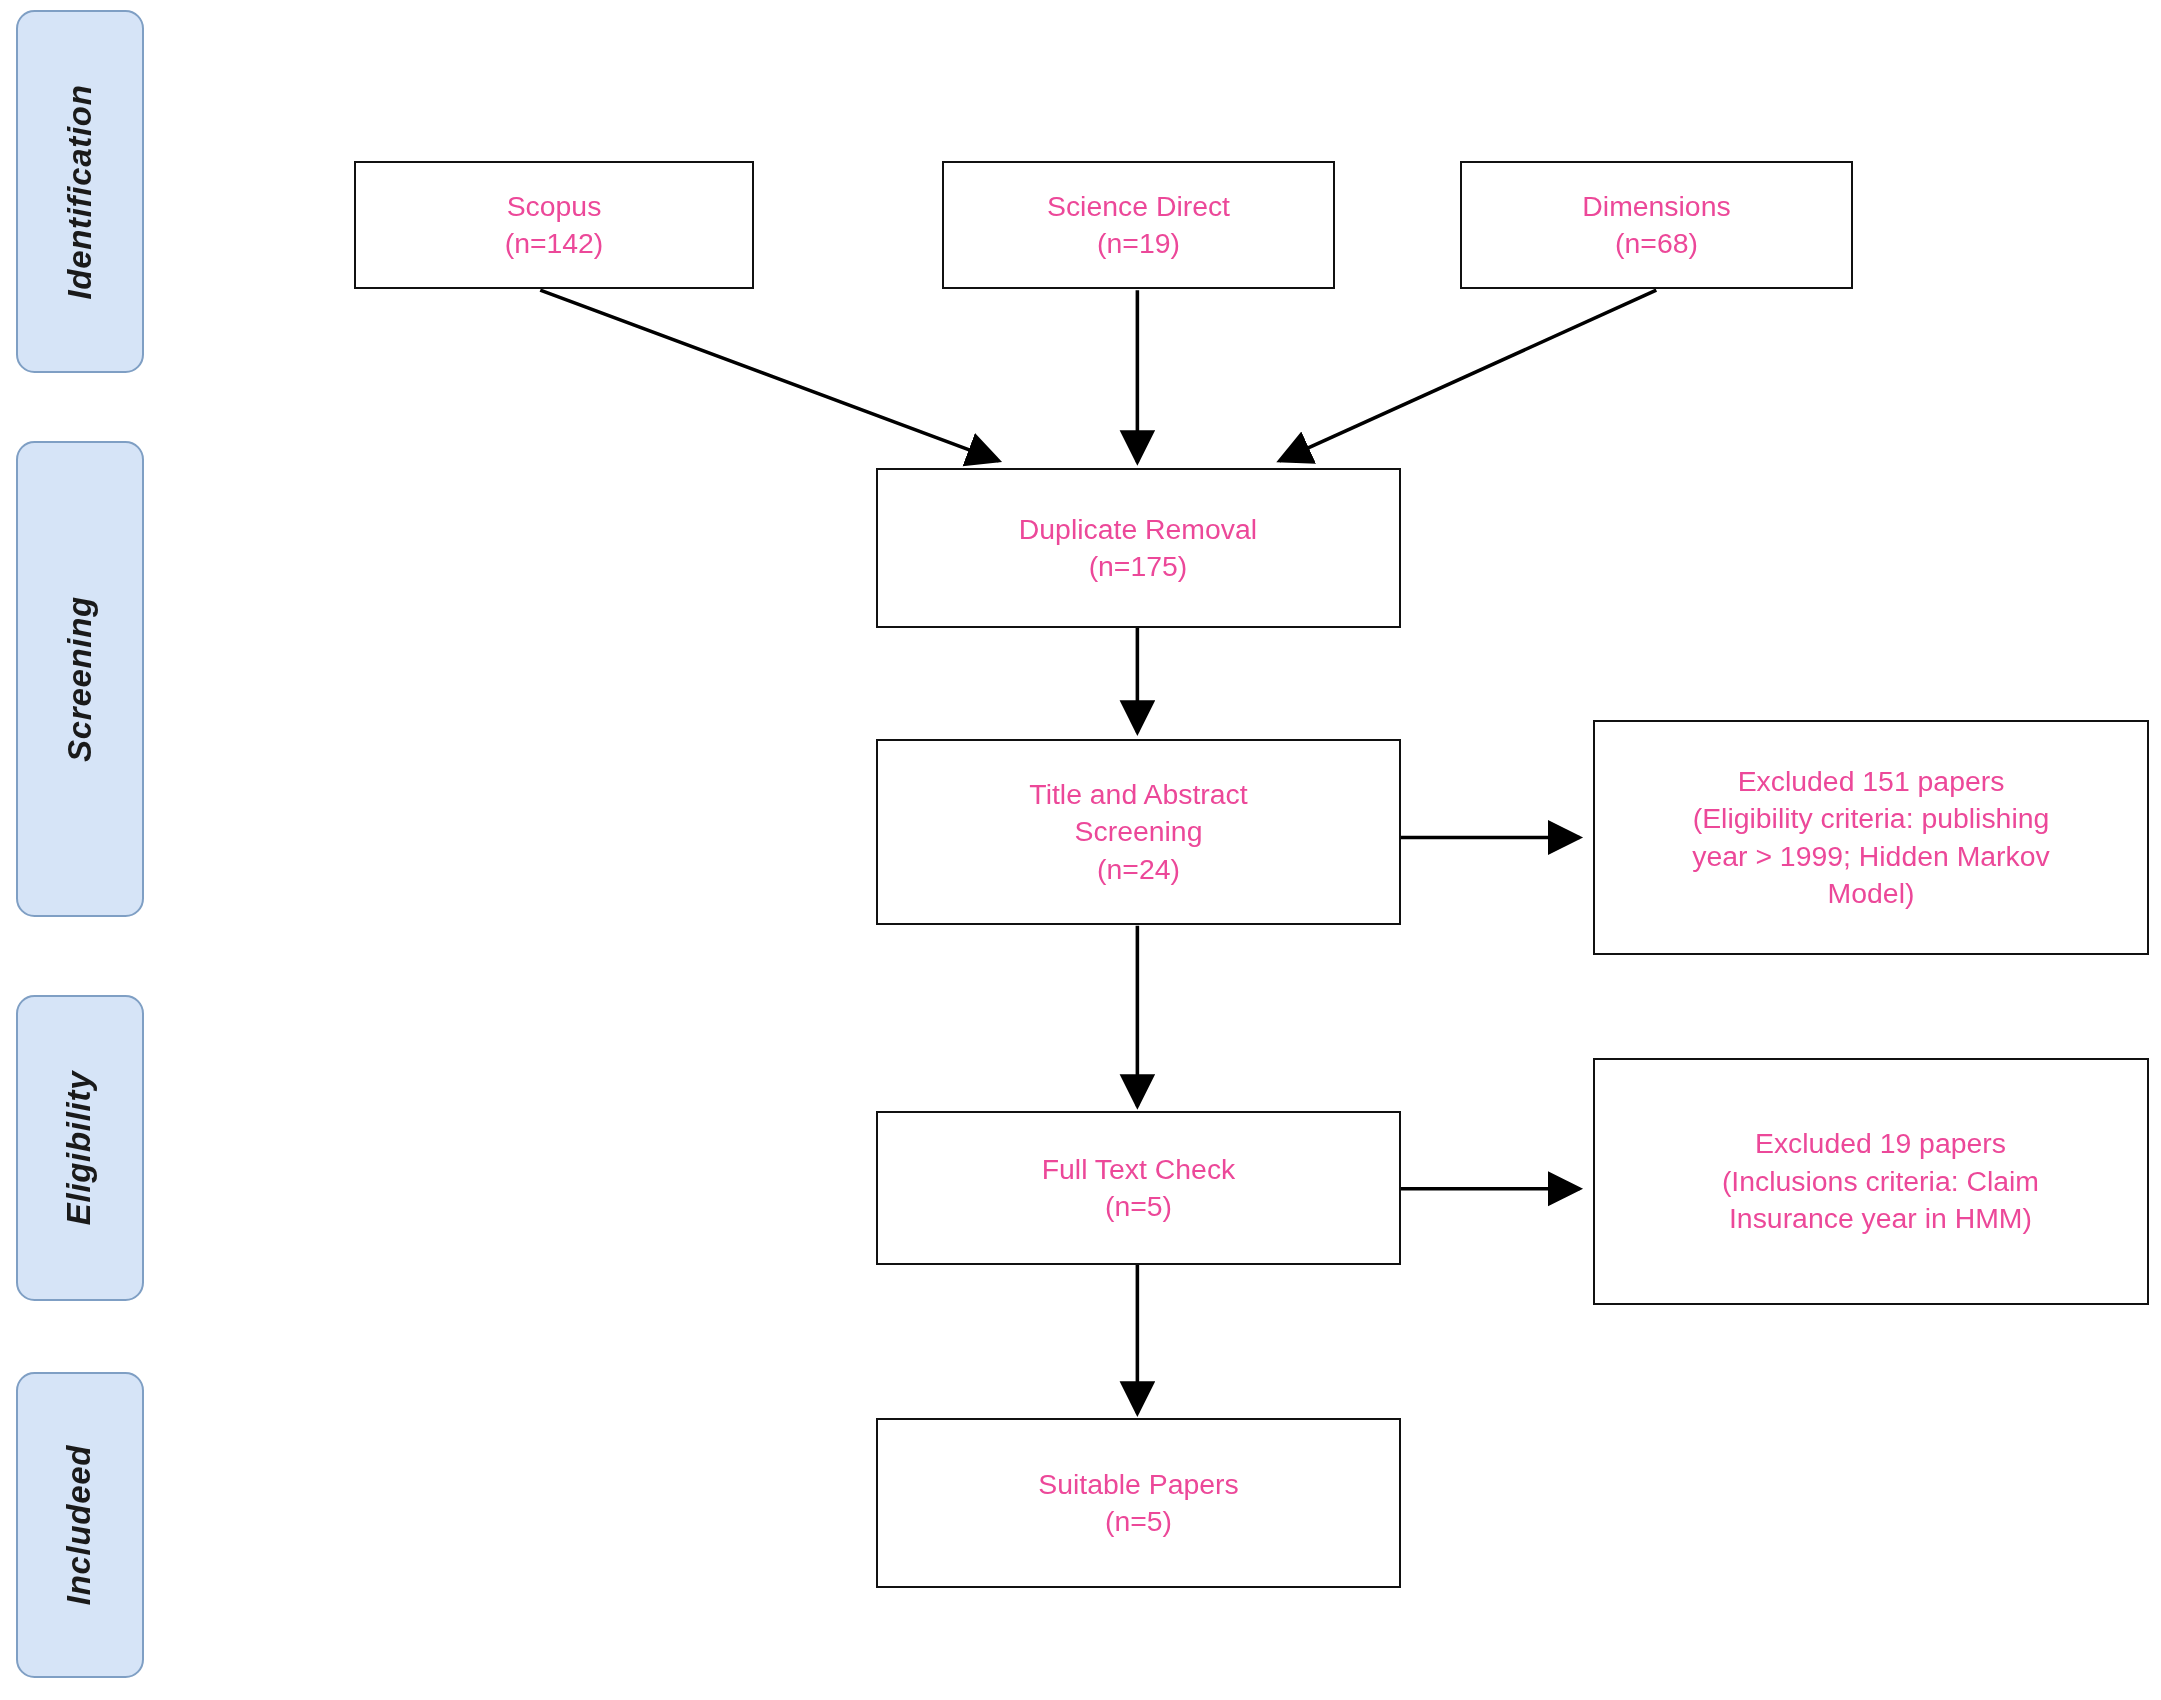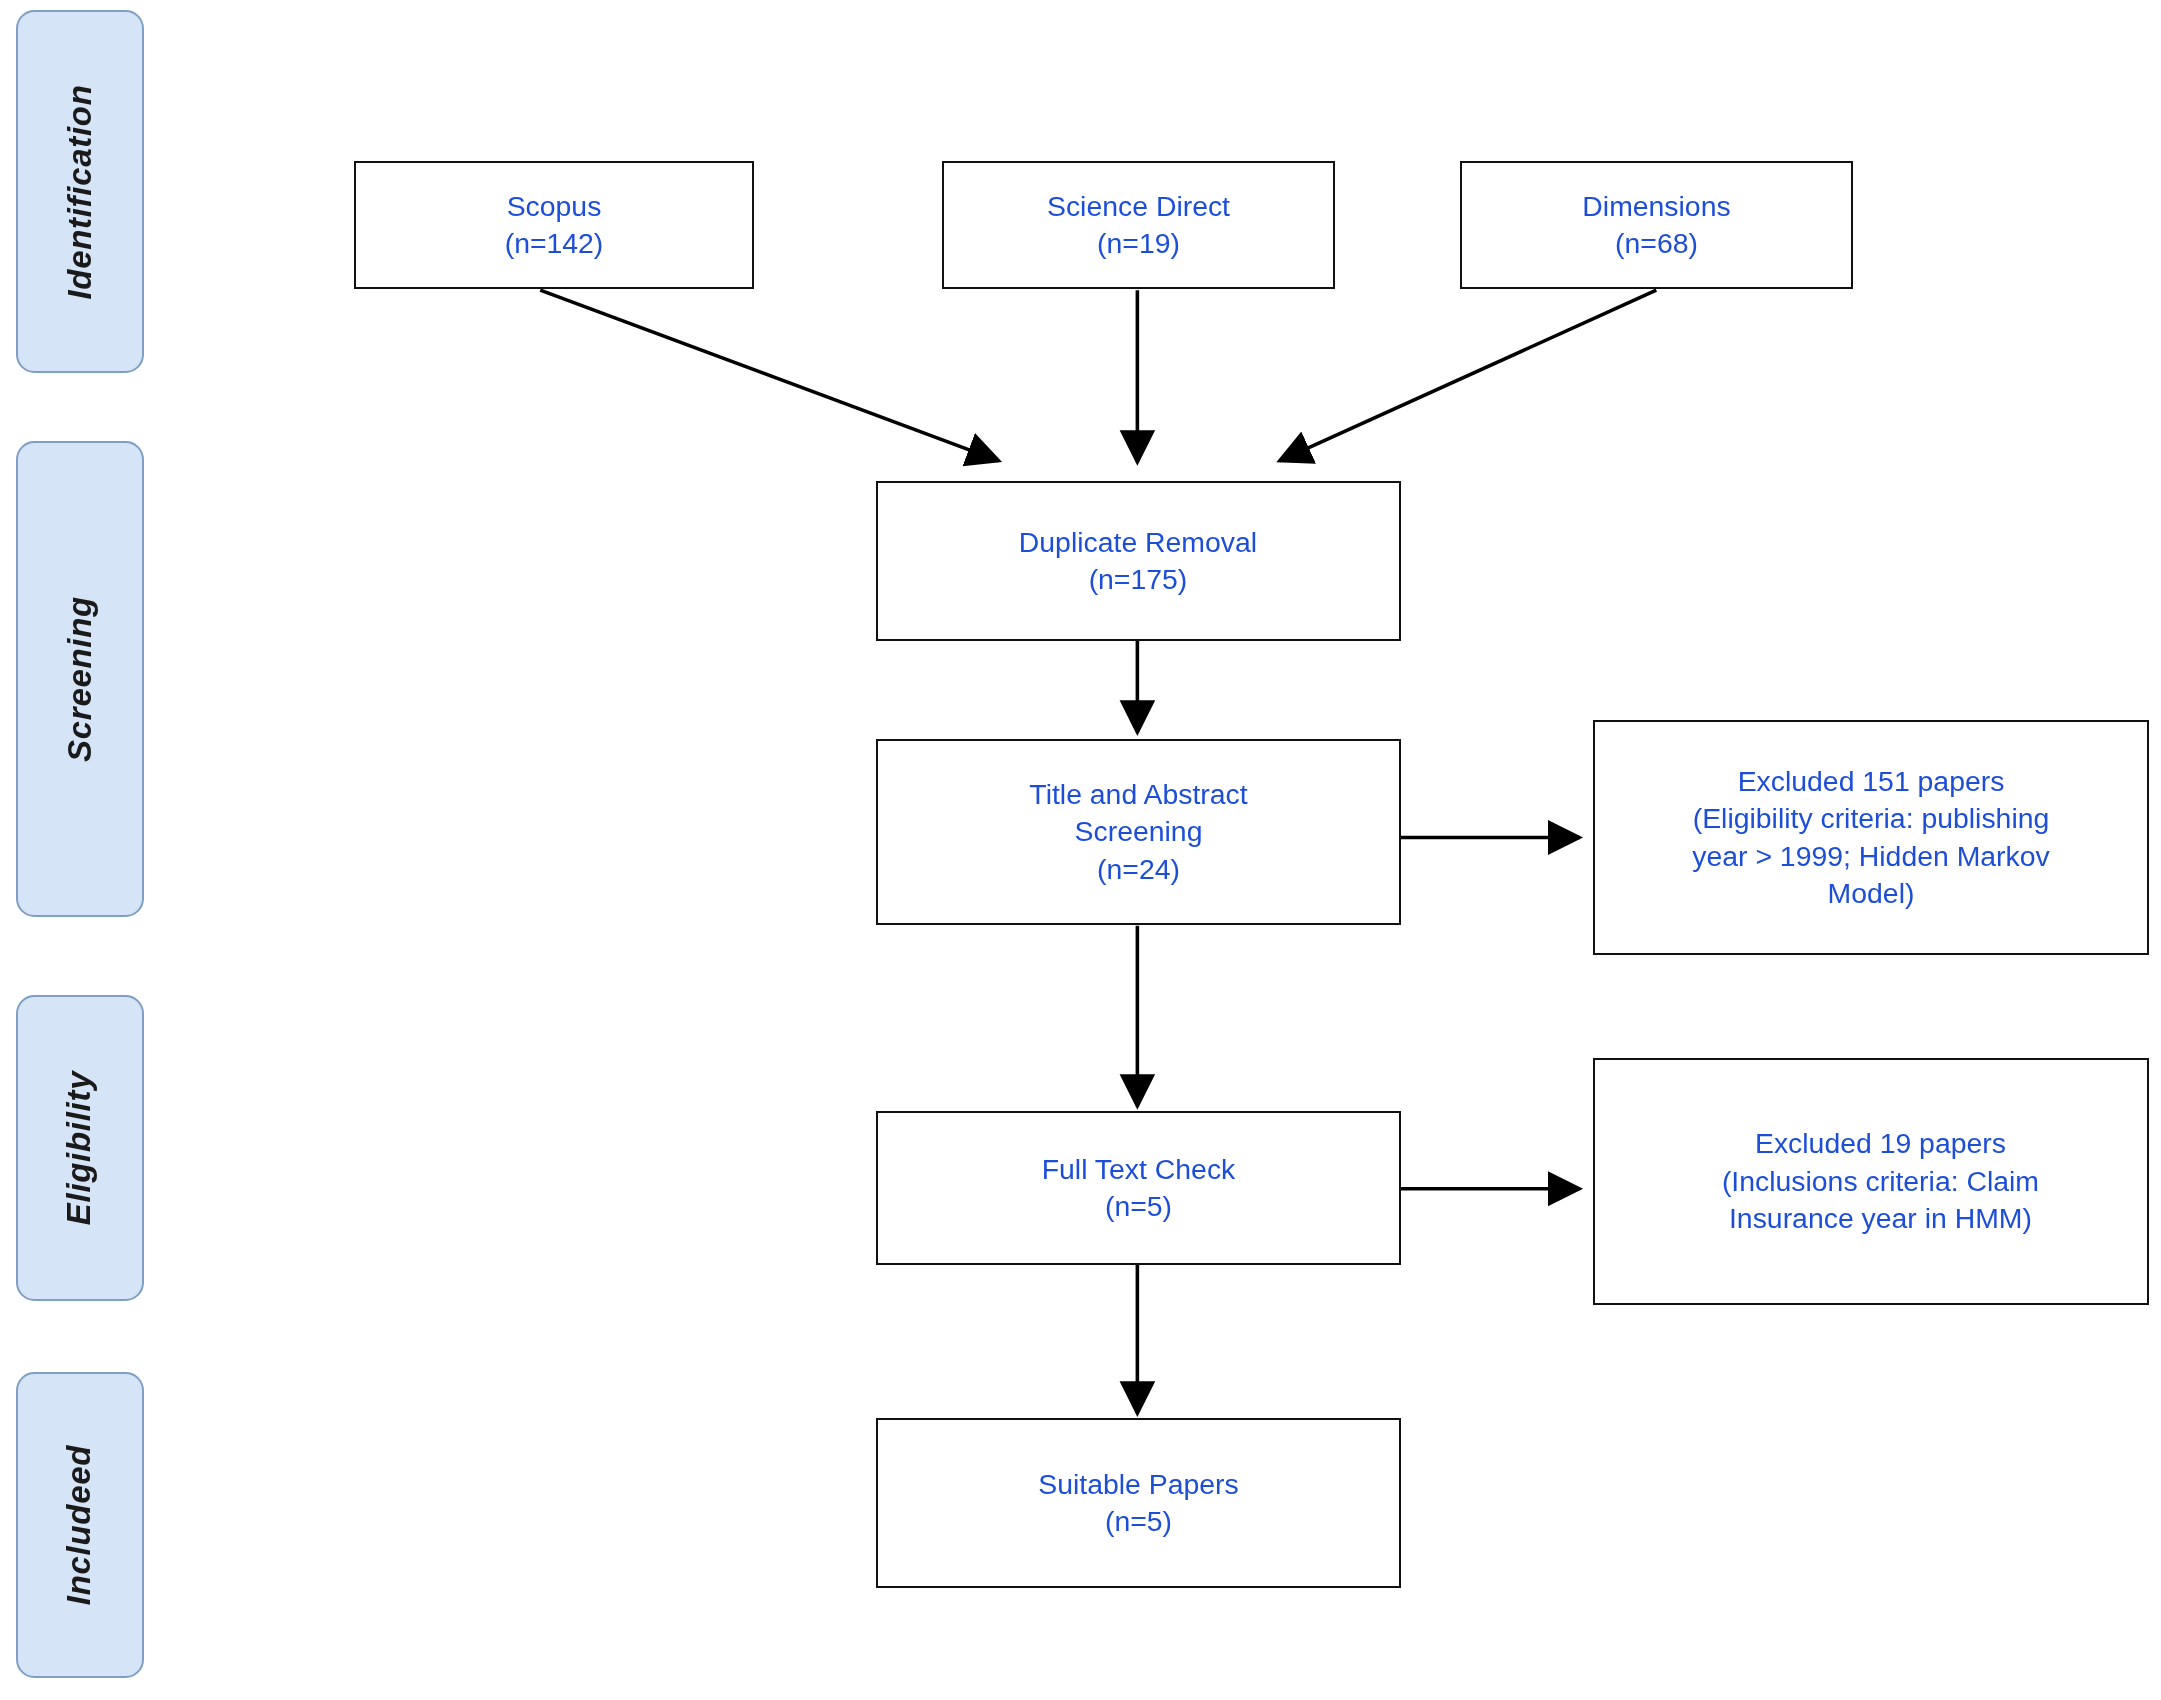--- a/index.html
+++ b/index.html
@@ -42,21 +42,21 @@
     border: 2.1px solid #111111;
     background: #ffffff;
     box-sizing: border-box;
     display: flex;
     flex-direction: column;
     align-items: center;
     justify-content: center;
     text-align: center;
     font-size: 28.4px;
     line-height: 1.32;
-    color: #1d4ed8;
+    color: #ec4899;
     padding: 4.3px 7.1px;
   }
   .node .line {
     display: block;
     white-space: pre;
   }
   svg.edges {
     position: absolute;
     left: 0;
     top: 0;
@@ -118,21 +118,21 @@
   <div class="node" style="left:942px; top:161px; width:393px; height:128px;">
     <span class="line">Science Direct</span>
     <span class="line">(n=19)</span>
   </div>
 
   <div class="node" style="left:1460px; top:161px; width:393px; height:128px;">
     <span class="line">Dimensions</span>
     <span class="line">(n=68)</span>
   </div>
 
-  <div class="node" style="left:876px; top:481px; width:525px; height:160px;padding-left:6px;">
+  <div class="node" style="left:876px; top:468px; width:525px; height:160px;padding-left:6px;">
     <span class="line">Duplicate Removal</span>
     <span class="line">(n=175)</span>
   </div>
 
   <div class="node" style="left:876px; top:739px; width:525px; height:186px;">
     <span class="line">Title and Abstract</span>
     <span class="line">Screening</span>
     <span class="line">(n=24)</span>
   </div>
 

